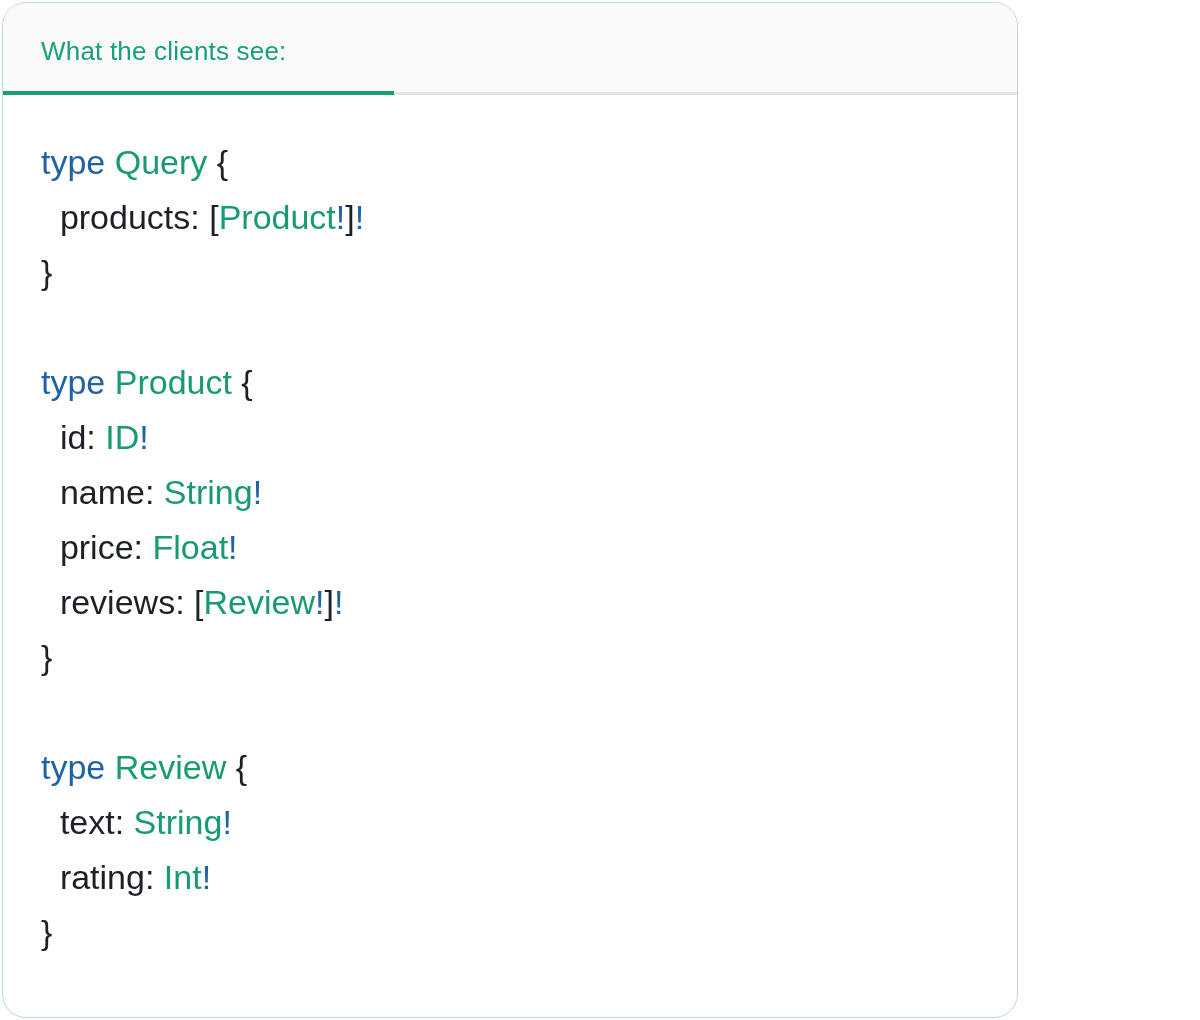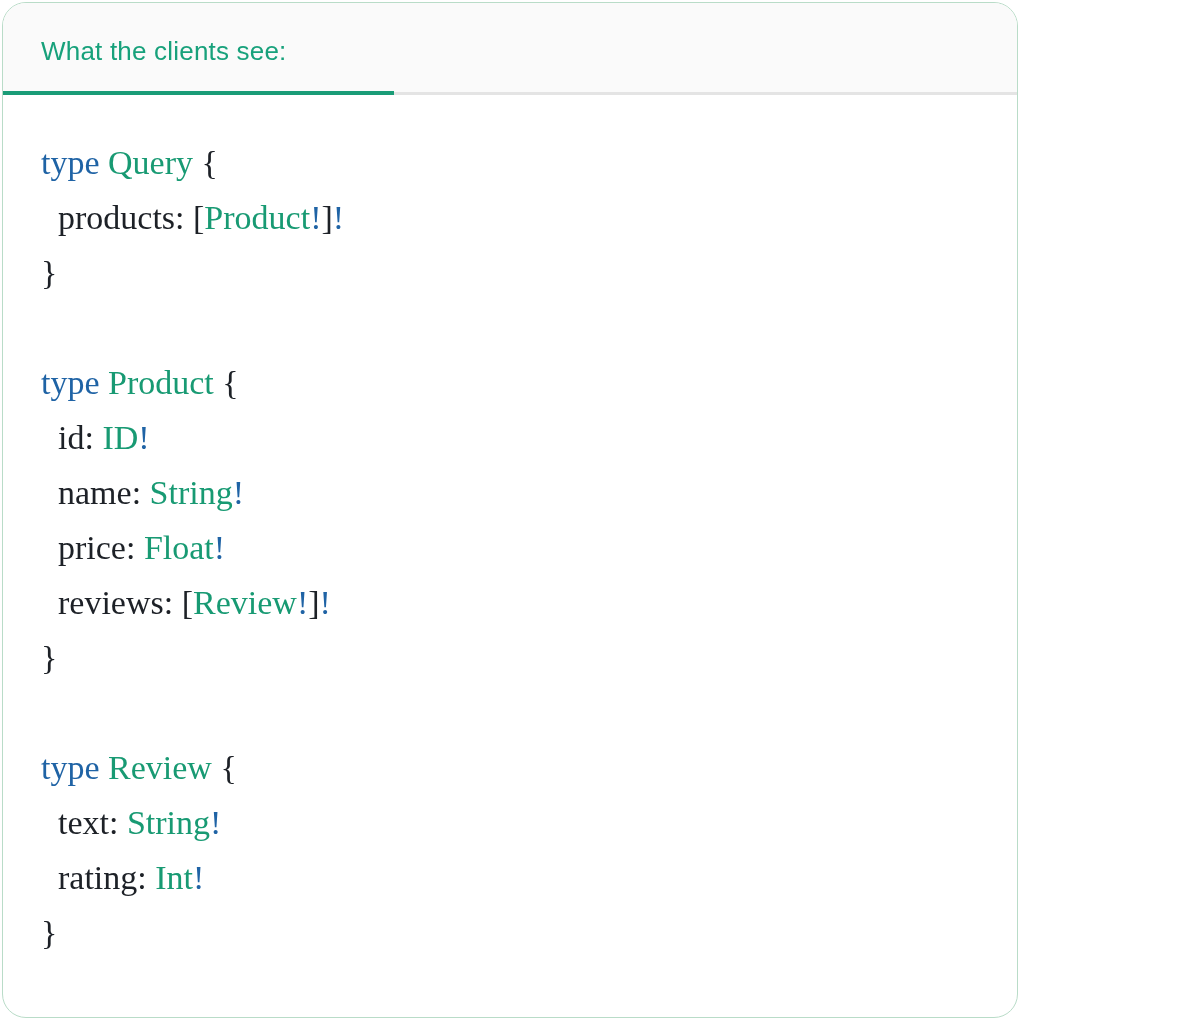--- a/index.html
+++ b/index.html
@@ -54,21 +54,21 @@
     position: absolute;
     left: 0;
     bottom: 0;
     width: 391px;
     height: 4px;
     background: var(--accent, #1a9c77);
   }
   .code {
     margin: 0;
     padding: 40px 38px 0 38px;
-    font-family: Liberation Serif, serif;
+    font-family: Liberation Sans, sans-serif;
     font-size: 34px;
     line-height: 55px;
     white-space: pre;
     color: var(--code_text, #1d2127);
   }
   .code-line { min-height: 55px; }
   .code .k { color: var(--keyword_blue, #1f63a5); }
   .code .t { color: var(--type_green, #189a73); }
   .code .b { color: var(--keyword_blue, #1f63a5); }
   .code .p { color: var(--code_text, #1d2127); }

